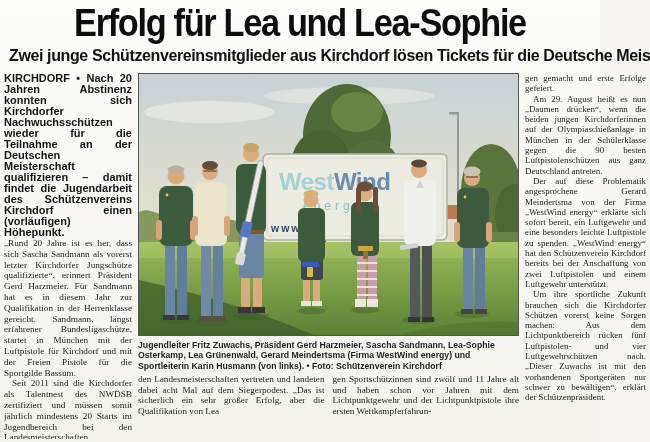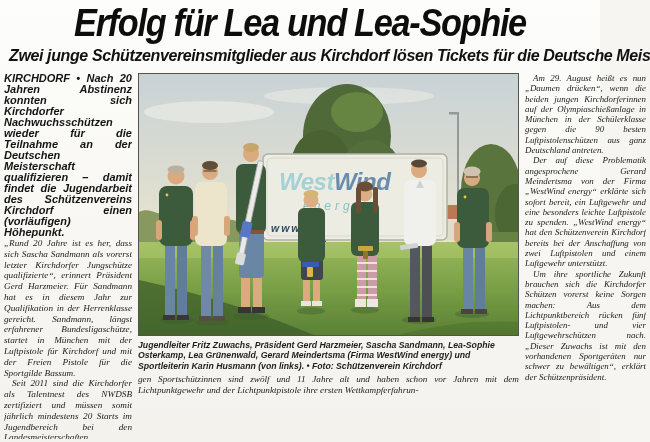--- a/index.html
+++ b/index.html
@@ -3,21 +3,21 @@
 <meta charset="utf-8">
 <style>
   html,body{margin:0;padding:0;}
   body{
     width:650px;height:442px;overflow:hidden;
     background:#f6f5f1;
     font-family:"Liberation Serif", serif;
     color:#1b1b1b;
     -webkit-font-smoothing:antialiased;
   }
-  .page{width:600px;height:442px;position:relative;background:linear-gradient(#fdfdfb,#f3f2ed);font-style:italic;}
+  .page{width:600px;height:442px;position:relative;background:linear-gradient(#fdfdfb,#f3f2ed);}
   .headline{
     margin:0;padding-top:1px;height:44px;
     text-align:center;
     font-family:"Liberation Sans", sans-serif;
     font-weight:bold;font-size:39px;line-height:44px;
     letter-spacing:-1.5px;color:#0d0d0d;
     transform:scaleX(.88);transform-origin:50% 0;
     white-space:nowrap;
   }
   .subhead{
@@ -242,24 +242,26 @@
             <circle cx="326" cy="123" r="1.4" fill="#e8c83a"></circle>
           </g>
 
           <rect x="0" y="0" width="379" height="261" fill="#f5d9a0" opacity="0.08"></rect>
         </svg>
       </div>
 
       <p class="caption"><span>Jugendleiter Fritz Zuwachs, Präsident Gerd Harzmeier, Sascha Sandmann, Lea-Sophie Osterkamp, Lea Grünenwald, Gerard Meindertsma (Firma WestWind energy) und Sportleiterin Karin Husmann (von links).</span> <span>• Foto: Schützenverein Kirchdorf</span></p>
 
       <div class="bottom-row">
+        <div class="bottom-col">den Landesmeisterschaften vertreten und landeten dabei acht Mal auf dem Siegerpodest. „Das ist sicherlich ein sehr großer Erfolg, aber die Qualifikation von Lea</div>
         <div class="bottom-col">gen Sportschützinnen sind zwölf und 11 Jahre alt und haben schon vor Jahren mit dem Lichtpunktgewehr und der Lichtpunktpistole ihre ersten Wettkampferfahrun-</div>
       </div>
     </div>
 
     <div class="col-right bodytext">
+      <p>gen gemacht und erste Erfolge gefeiert.</p>
       <p class="indent">Am 29. August heißt es nun „Daumen drücken“, wenn die beiden jungen Kirchdorferinnen auf der Olympiaschießanlage in München in der Schülerklasse gegen die 90 besten Luftpistolenschützen aus ganz Deutschland antreten.</p>
       <p class="indent">Der auf diese Problematik angesprochene Gerard Meindertsma von der Firma „WestWind energy“ erklärte sich sofort bereit, ein Luftgewehr und eine besonders leichte Luftpistole zu spenden. „WestWind energy“ hat den Schützenverein Kirchdorf bereits bei der Anschaffung von zwei Luftpistolen und einem Luftgewehr unterstützt.</p>
       <p class="indent">Um ihre sportliche Zukunft brauchen sich die Kirchdorfer Schützen vorerst keine Sorgen machen: Aus dem Lichtpunktbereich rücken fünf Luftpistolen- und vier Luftgewehrschützen nach. „Dieser Zuwachs ist mit den vorhandenen Sportgeräten nur schwer zu bewältigen“, erklärt der Schützenpräsident.</p>
     </div>
 
   </div>
 </div>
 
 </body></html>

